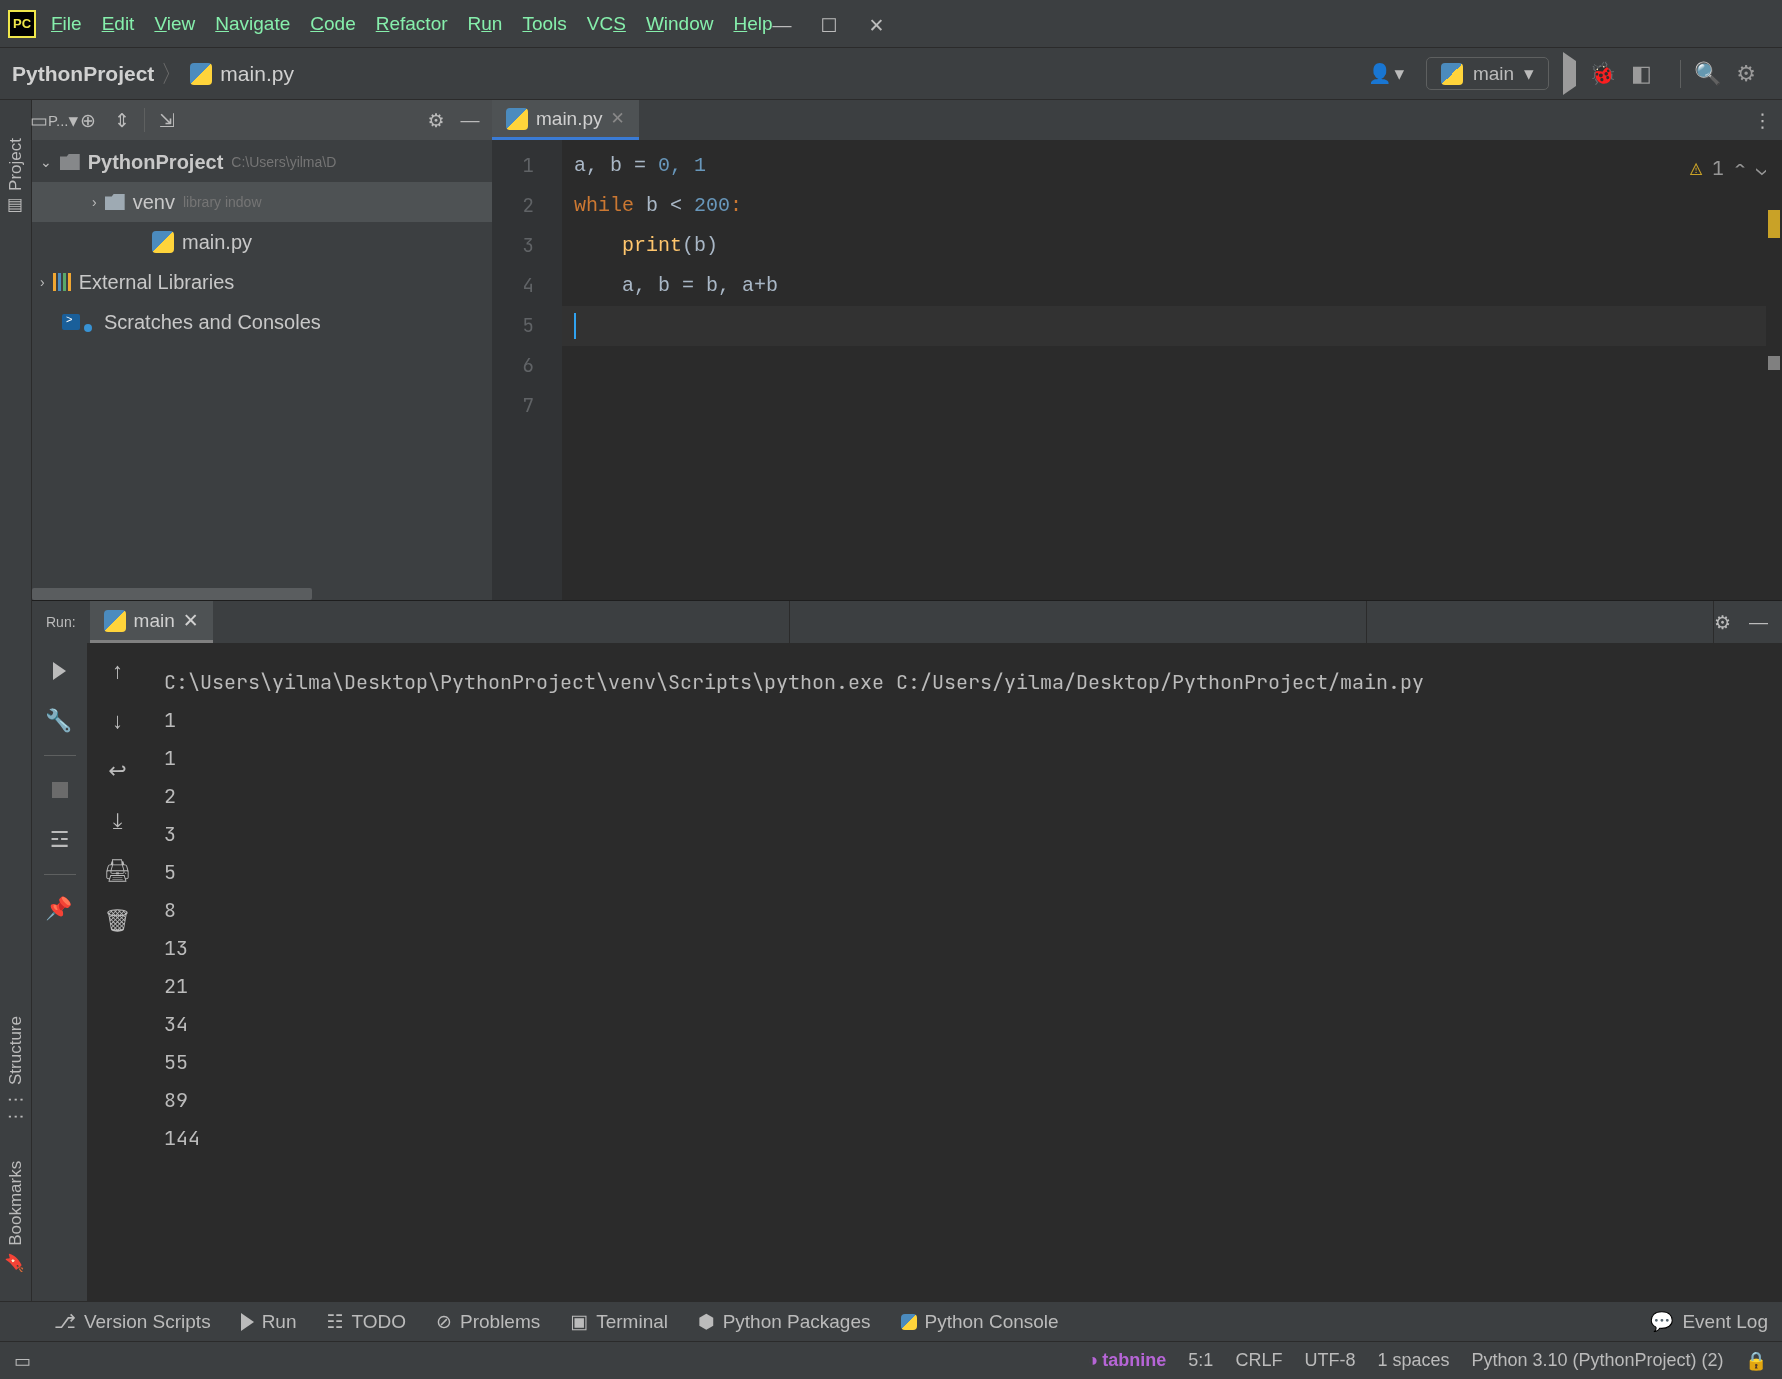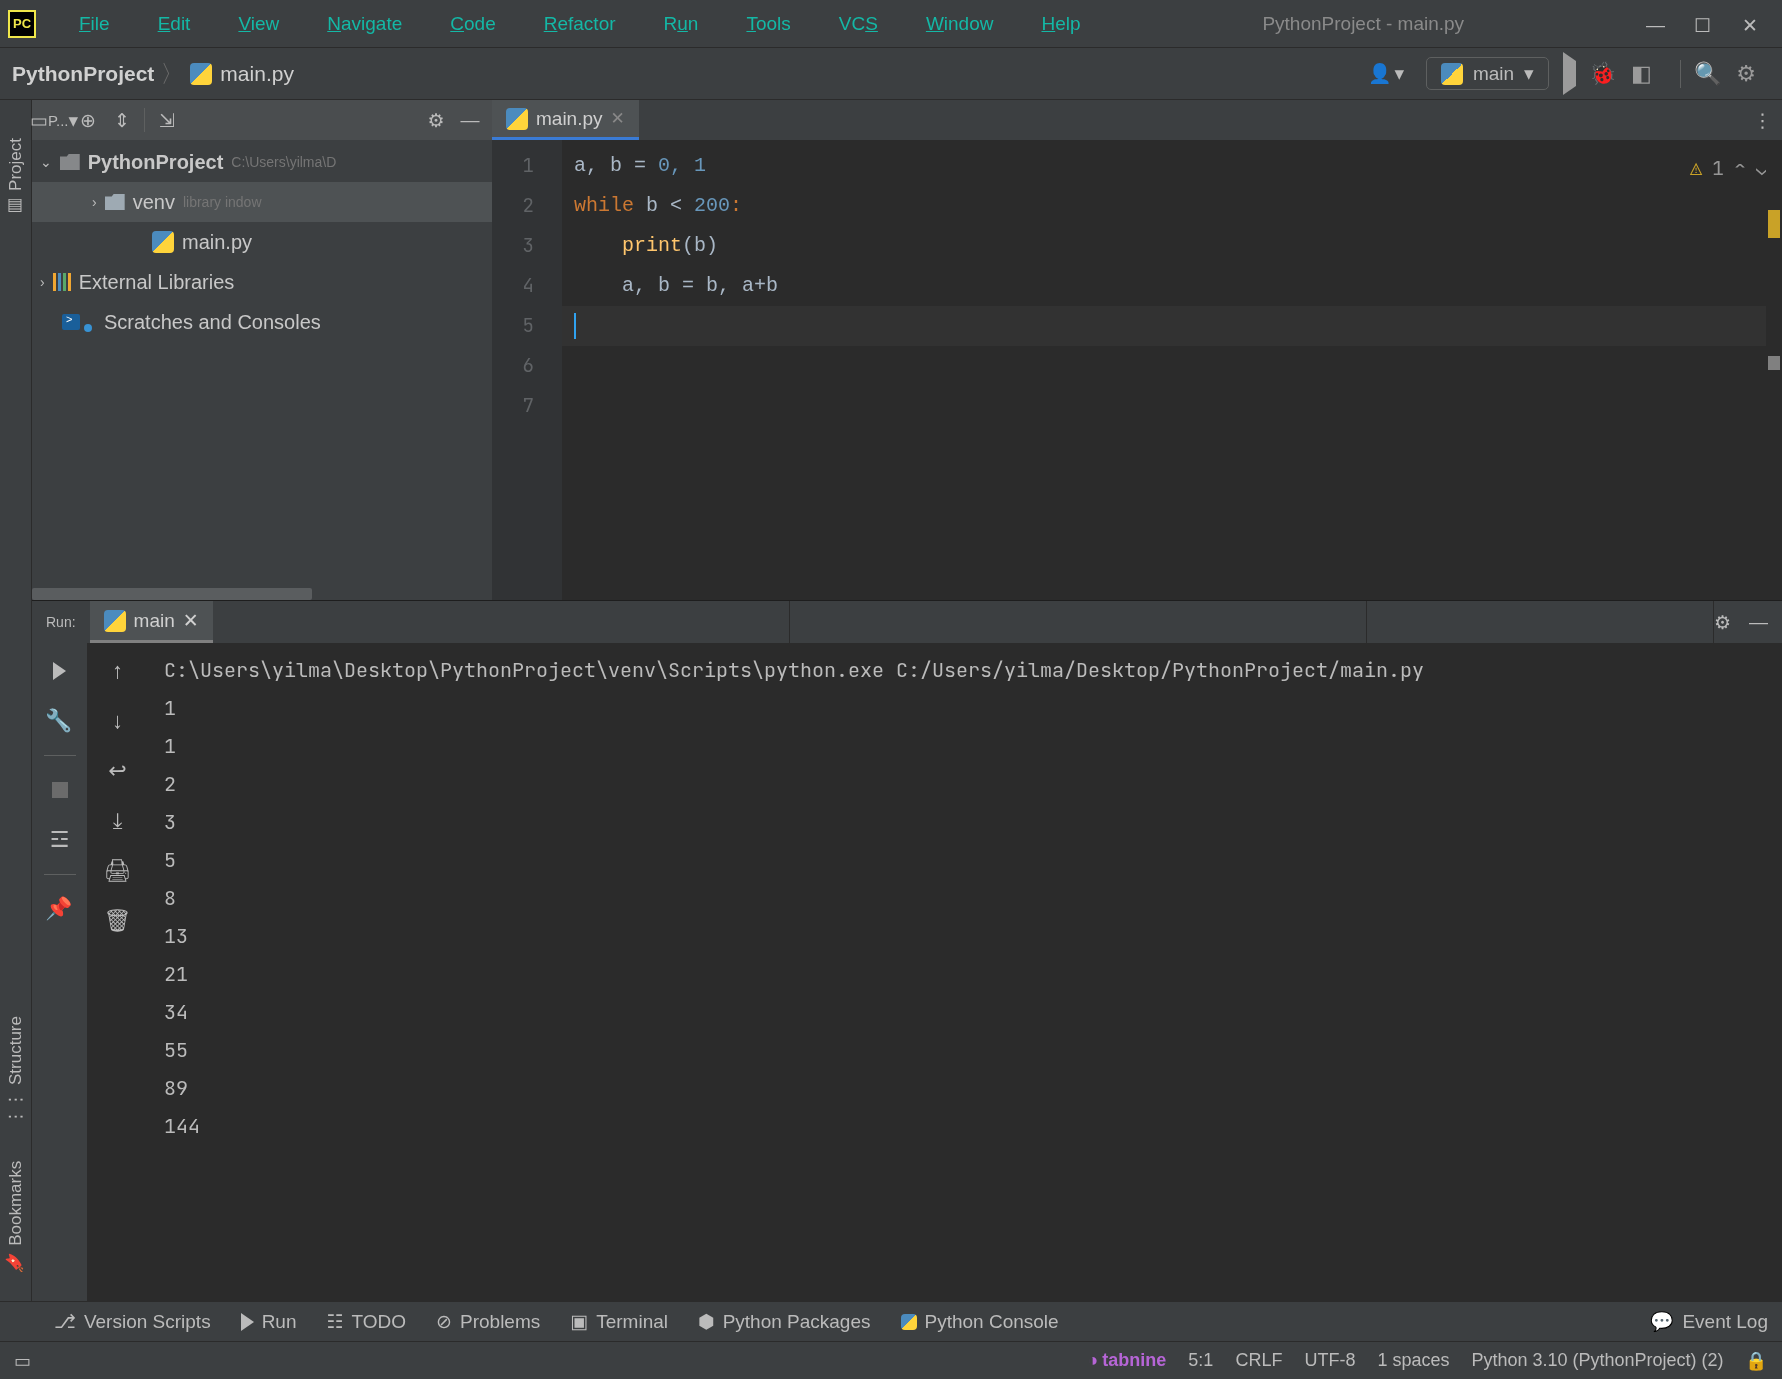--- a/index.html
+++ b/index.html
@@ -24,21 +24,21 @@
   }
   .app-icon {
     width: 28px; height: 28px;
     border: 2px solid #f0e74a;
     background: #000;
     display: flex; align-items: center; justify-content: center;
     color: #f0e74a; font-weight: bold; font-size: 13px;
     margin-right: 15px;
   }
   .menu { display: flex; gap: 20px; }
-  .menu-item { cursor: pointer; color: #14b8a6; font-size: 19px; margin-left: 28px; }
+  .menu-item { cursor: pointer; color: #86efac; font-size: 19px; }
   .menu-item u { text-decoration: underline; }
   .titlebar-center {
     flex: 1; text-align: center; color: #8a8a8a; font-size: 19px;
   }
   .window-controls {
     display: flex; gap: 28px; align-items: center; padding-right: 12px;
   }
   .wc-btn { width: 20px; height: 20px; cursor: pointer; color: #bbbbbb; }
   
   
@@ -164,21 +164,21 @@
   .run-tabs-divs { display: flex; flex: 1; }
   .run-tabs-divs > div { border-right: 1px solid #2b2b2b; flex: 1; height: 42px; }
   .run-tabs-right { display: flex; gap: 18px; align-items: center; }
   
   .run-body { flex: 1; display: flex; }
   .run-tools-1 { width: 56px; background: #3c3f41; display: flex; flex-direction: column; align-items: center; padding-top: 12px; gap: 18px; border-right: 1px solid #2b2b2b; }
   .run-tools-2 { width: 60px; display: flex; flex-direction: column; align-items: center; padding-top: 12px; gap: 18px; border-right: 1px solid #2b2b2b; }
   .rt-btn { width: 32px; height: 32px; display: flex; align-items: center; justify-content: center; cursor: pointer; color: #bbbbbb; font-size: 22px; }
   .rt-sep { width: 32px; height: 1px; background: #5e6060; }
   .console {
-    flex: 1; padding: 8px 16px;
+    flex: 1; padding: 20px 16px;
     font-family: 'JetBrains Mono', Consolas, monospace;
     font-size: 20px; line-height: 38px; color: #bbbbbb;
     white-space: pre; overflow: hidden;
   }
   
   
   .bottom-tools {
     height: 40px; background: #3c3f41; display: flex; align-items: center;
     padding: 0 14px; gap: 26px; border-top: 1px solid #2b2b2b;
     justify-content: space-between;
@@ -252,21 +252,20 @@
     <span class="menu-item"><u>V</u>iew</span>
     <span class="menu-item"><u>N</u>avigate</span>
     <span class="menu-item"><u>C</u>ode</span>
     <span class="menu-item"><u>R</u>efactor</span>
     <span class="menu-item">R<u>u</u>n</span>
     <span class="menu-item"><u>T</u>ools</span>
     <span class="menu-item">VC<u>S</u></span>
     <span class="menu-item"><u>W</u>indow</span>
     <span class="menu-item"><u>H</u>elp</span>
   </div>
-  <div class="titlebar-center">PythonProject - main.py</div>
   <div class="window-controls">
     <span class="wc-btn">—</span>
     <span class="wc-btn">☐</span>
     <span class="wc-btn">✕</span>
   </div>
 </div>
 
 <div class="navbar">
   <div class="breadcrumb">
     <span>PythonProject</span>

